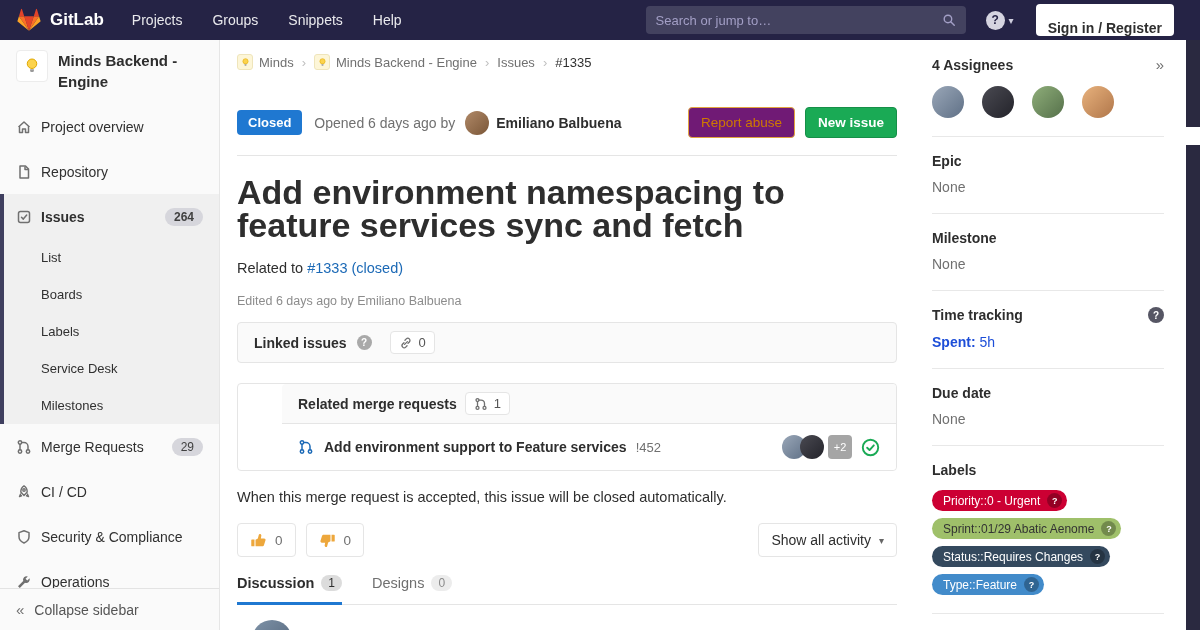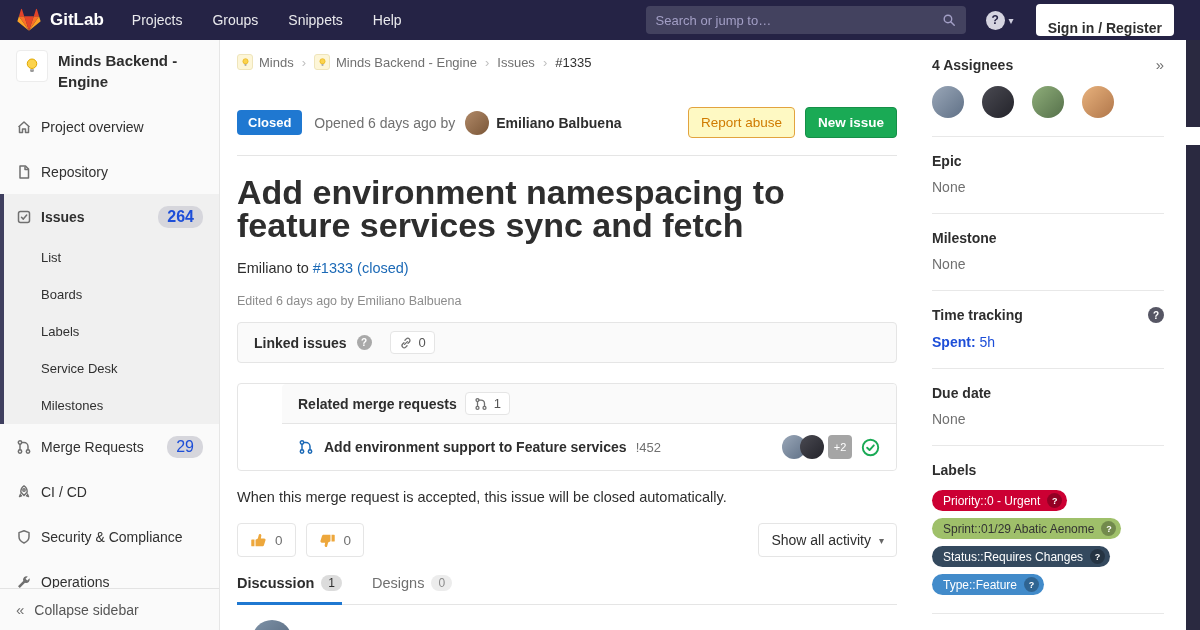--- a/index.html
+++ b/index.html
@@ -25,21 +25,21 @@
   .signin { height:28px; padding:16px 12px; margin-right:12px; background:#fff; border:none; border-radius:4px; font-size:14px; font-weight:600; color:#2e2e2e; font-family:inherit; cursor:pointer; }
 
   
   .sidebar { position:absolute; top:40px; left:0; width:220px; bottom:0; background:#fafafa; border-right:1px solid #e6e6e6; z-index:10; }
   .proj-head { display:flex; gap:10px; padding:10px 16px 12px; align-items:flex-start; cursor:pointer; }
   .proj-avatar { width:32px; height:32px; border-radius:4px; background:#fff; border:1px solid #ececec; display:flex; align-items:center; justify-content:center; flex:none; }
   .proj-name { font-size:15px; font-weight:600; color:#2e2e2e; line-height:21px; }
   .snav { list-style:none; }
   .snav-item { height:45px; display:flex; align-items:center; padding:0 16px; gap:9px; font-size:14px; color:#303030; cursor:pointer; }
   .snav-item .ic { width:16px; height:16px; color:#707070; flex:none; }
-  .badge { margin-left:auto; background:#d6d6dc; color:#1d4ed8; border-radius:10px; font-size:16px; padding:2px 9px; }
+  .badge { margin-left:auto; background:#d6d6dc; color:#404040; border-radius:10px; font-size:12px; padding:2px 9px; }
   .issues-wrap { position:relative; background:#f0f0f0; }
   .issues-wrap::before { content:""; position:absolute; left:0; top:0; bottom:0; width:4px; background:#3f3f5f; }
   .issues-wrap .snav-item { font-weight:600; }
   .sub-item { height:37px; display:flex; align-items:center; padding:0 16px 0 41px; font-size:13px; color:#303030; cursor:pointer; font-weight:400; }
   .collapse-foot { position:absolute; bottom:0; left:0; width:100%; height:42px; border-top:1px solid #e3e3e3; background:#fafafa; display:flex; align-items:center; gap:10px; padding:0 16px; color:#555; font-size:14px; cursor:pointer; }
   .collapse-chev { font-size:15px; color:#707070; }
 
   
   .main { position:absolute; top:40px; left:220px; width:694px; bottom:0; padding:0 17px; overflow:hidden; background:#fff; }
   .crumbs { display:flex; align-items:center; gap:8px; padding-top:14px; font-size:13px; color:#707070; }
@@ -47,21 +47,21 @@
   .crumb-av { width:16px; height:16px; border-radius:3px; background:#fdf6d8; border:1px solid #efe5bb; display:flex; align-items:center; justify-content:center; flex:none; }
   .crumb-av svg { width:11px; height:11px; }
   .crumb-sep { color:#c0c0c0; }
   .crumb-last { color:#303030; }
   .status-row { display:flex; align-items:center; margin-top:37px; padding-bottom:17px; border-bottom:1px solid #e5e5e5; }
   .state-badge { background:#1f78d1; color:#fff; font-size:13px; font-weight:600; padding:5px 11px; border-radius:4px; }
   .opened-txt { color:#707070; font-size:14px; margin-left:12px; }
   .avatar24 { width:24px; height:24px; border-radius:50%; margin-left:10px; flex:none; cursor:pointer; }
   .author { font-weight:600; font-size:14px; margin-left:7px; cursor:pointer; }
   .status-actions { margin-left:auto; display:flex; gap:10px; }
-  .btn-abuse { height:31px; padding:0 12px; background:#fef9c3; border:1px solid #e2a33e; border-radius:4px; color:#cf7a00; font-size:13.5px; font-family:inherit; cursor:pointer; }
+  .btn-abuse { height:31px; padding:0 12px; background:#701a75; border:1px solid #e2a33e; border-radius:4px; color:#cf7a00; font-size:13.5px; font-family:inherit; cursor:pointer; }
   .btn-new { height:31px; padding:0 12px; background:#1aaa55; border:1px solid #168f48; border-radius:4px; color:#fff; font-size:13.5px; font-weight:600; font-family:inherit; cursor:pointer; }
   .issue-title { margin-top:20px; font-size:34px; font-weight:700; line-height:33px; color:#2e2e2e; }
   .related-line { margin-top:18px; font-size:14.5px; }
   .related-line a { color:#1b69b6; }
   .edited-line { margin-top:18px; font-size:12.5px; color:#8c8c8c; }
   .panel { border:1px solid #e5e5e5; border-radius:4px;padding-left:44px; }
   .linked-box { margin-top:14px; background:#fafafa; padding:8px 16px; display:flex; align-items:center; gap:10px; }
   .panel-title { font-size:14px; font-weight:600; }
   .q-gray { width:15px; height:15px; border-radius:50%; background:#a9a9a9; color:#fff; font-size:10px; font-weight:700; display:flex; align-items:center; justify-content:center; cursor:pointer; }
   .count-pill { background:#fff; border:1px solid #e5e5e5; border-radius:4px; padding:3px 8px; display:flex; align-items:center; gap:6px; font-size:13px; color:#555; margin-left:8px; }
@@ -328,21 +328,21 @@
     <span class="author">Emiliano Balbuena</span>
     <span class="status-actions">
       <button class="btn-abuse">Report abuse</button>
       <button class="btn-new">New issue</button>
     </span>
   </div>
 
   <h1 class="issue-title">Add environment namespacing to feature services sync and fetch</h1>
 
   <div class="related-line">
-    <span>Emiliano to</span>
+    <span>Related to</span>
     <a>#1333 (closed)</a>
   </div>
 
   <div class="edited-line">Edited 6 days ago by Emiliano Balbuena</div>
 
   <div class="panel linked-box">
     <span class="panel-title">Linked issues</span>
     <span class="q-gray">?</span>
     <span class="count-pill">
       <svg class="ic">

